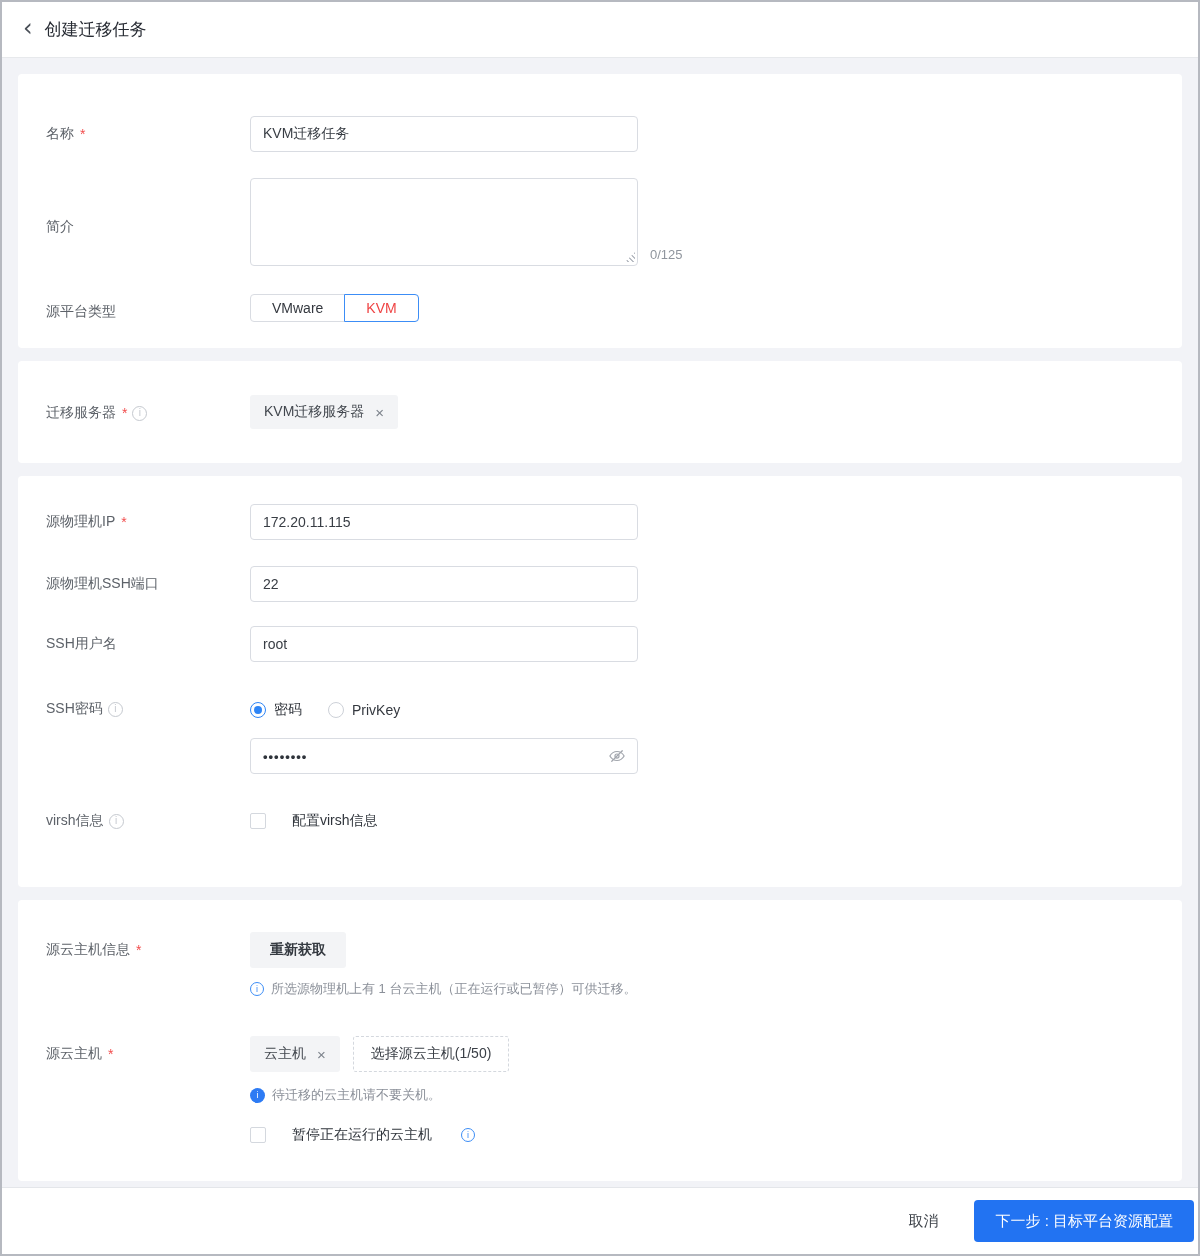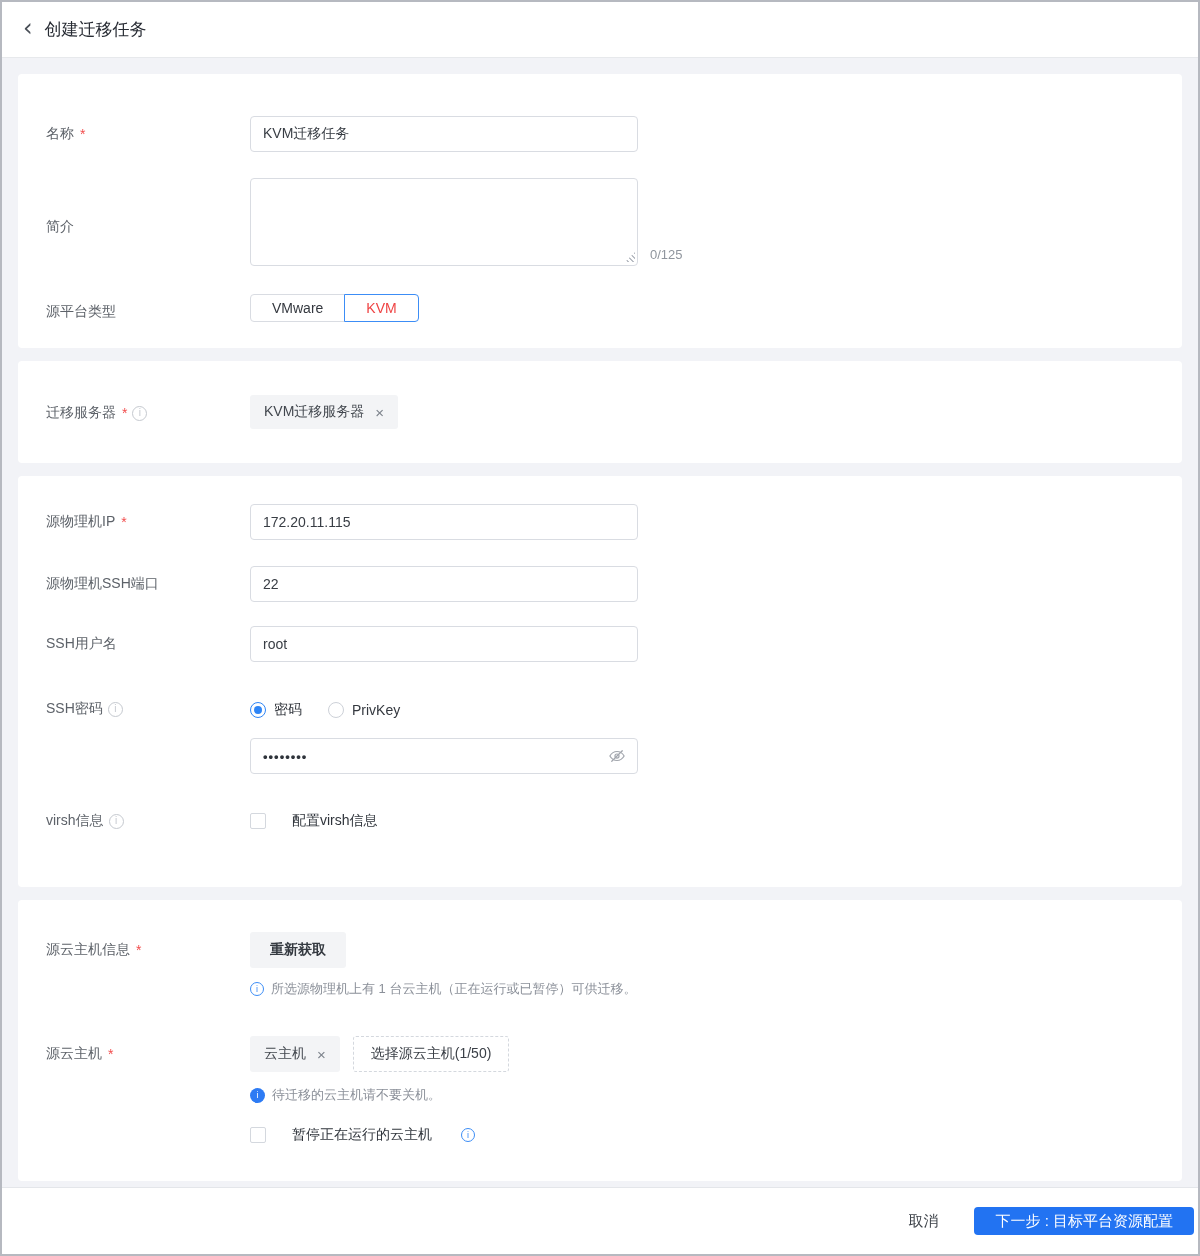--- a/index.html
+++ b/index.html
@@ -81,21 +81,21 @@
   .cb-label { font-size:14px; color:#2f343b; }
 
   .hint { display:flex; align-items:center; gap:7px; font-size:13px; color:#8b9099; }
 
   .vstack { display:flex; flex-direction:column; }
 
   
   .footer { flex:none; height:67px; background:#fff; border-top:1px solid #e4e6ea;
             display:flex; align-items:center; justify-content:flex-end; padding:0 4px; gap:30px; }
   .btn-cancel { background:none; border:none; font-size:15px; color:#3e434a; cursor:pointer; }
-  .btn-next { height:28px; padding:0 21px; background:#2273f2; border:none; border-radius:4px;
+  .btn-next { height:42px; padding:0 21px; background:#2273f2; border:none; border-radius:4px;
               font-size:15px; color:#fff; cursor:pointer;text-align:center; }
 </style>
 </head>
 <body>
 
 <div class="page">
 
   <div class="header">
     <span class="back">‹</span>
     <h1 class="title">创建迁移任务</h1>

